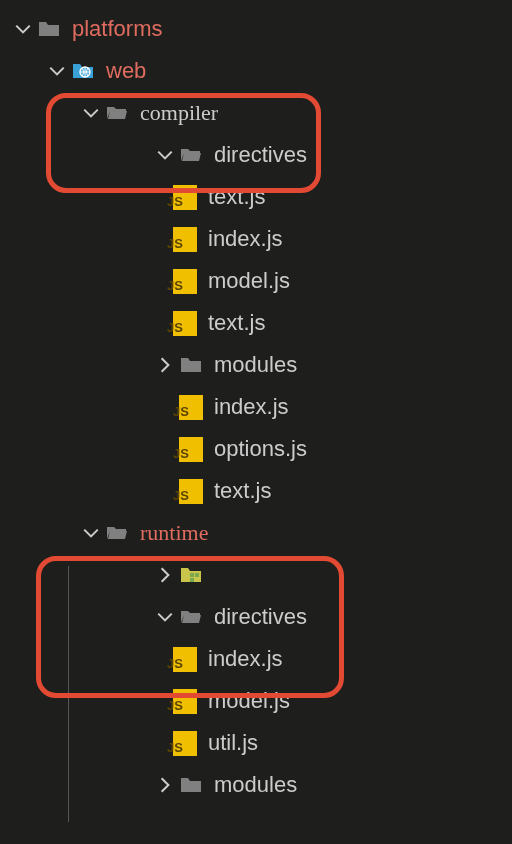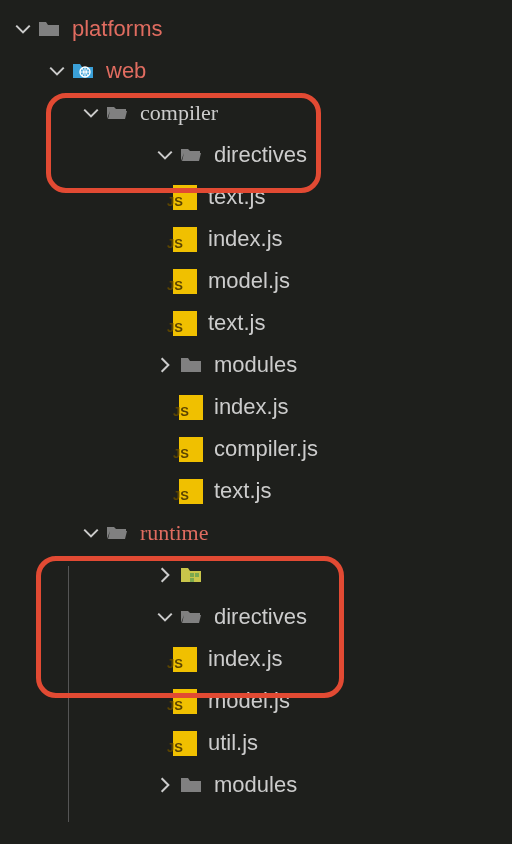--- a/index.html
+++ b/index.html
@@ -141,21 +141,21 @@
     <span class="icon">
         <span class="js-badge">JS</span>
       </span>
     <span class="label">index.js</span>
   </div>
   <div class="row d3">
     <span class="chev placeholder"></span>
     <span class="icon">
         <span class="js-badge">JS</span>
       </span>
-    <span class="label">compiler.js</span>
+    <span class="label">options.js</span>
   </div>
   <div class="row d3">
     <span class="chev placeholder"></span>
     <span class="icon">
         <span class="js-badge">JS</span>
       </span>
     <span class="label">text.js</span>
   </div>
 
   <div class="row d2">

